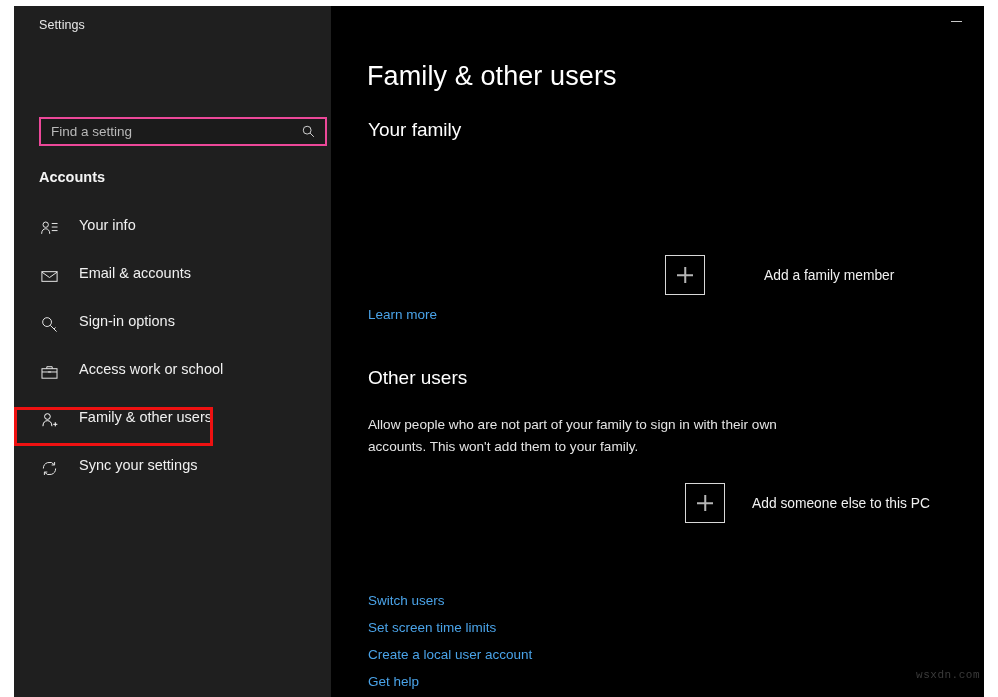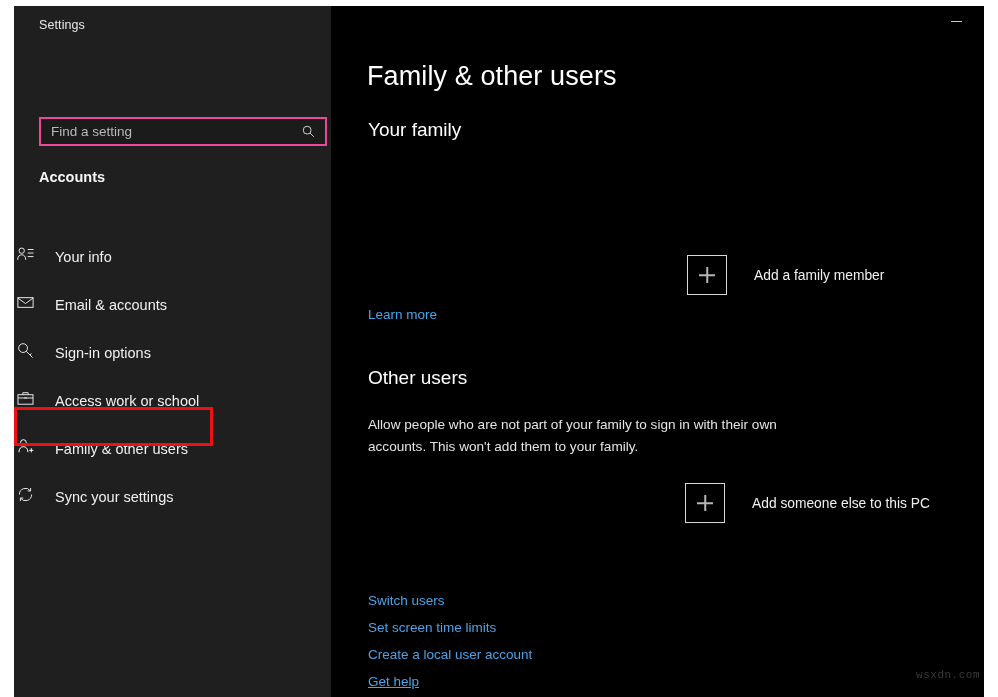--- a/index.html
+++ b/index.html
@@ -152,21 +152,22 @@
   #navlist {
     position: absolute;
     left: 0;
     top: 211px;
     width: 317px;
   }
   .nav-item {
     position: relative;
     height: 48px;
     display: flex;
-    align-items: flex-end;
+    align-items: flex-start;
+    padding-left: 24px;
     box-sizing: border-box;
     cursor: default;
   }
   .nav-item .ico {
     width: 22px;
     height: 22px;
     display: flex;
     align-items: center;
     justify-content: center;
     margin-right: 19px;
@@ -283,36 +284,36 @@
     height: 1.5px;
     width: 16px;
     transform: translateY(-50%);
   }
   .plus-row .lbl {
     margin-left: 27px;
     font-size: 13.8px;
     color: #f0f0f0;
     white-space: nowrap;
   }
-  #add-family-row { top: 249px; left: 356px; }
+  #add-family-row { top: 249px; left: 334px; gap: 32px; }
   #add-other-row  { top: 477px; left: 354px; }
 
   .link {
     position: absolute;
     left: 37px;
     font-size: 13.5px;
     color: #4aa3e8;
     text-decoration: none;
     cursor: default;
   }
   #learn-more { top: 301px; }
   .q-link-0 { top: 587px; }
   .q-link-1 { top: 614px; }
   .q-link-2 { top: 641px; }
-  .q-link-3 { top: 668px; text-decoration: underline; }
+  .q-link-3 { top: 668px; }
   #watermark-text {
     position: absolute;
     right: 4px;
     bottom: 16px;
     font-size: 11px;
     color: #3b3b3b;
     letter-spacing: .5px;
     z-index: 20;
     font-family: Liberation Mono, monospace;
     pointer-events: none;

